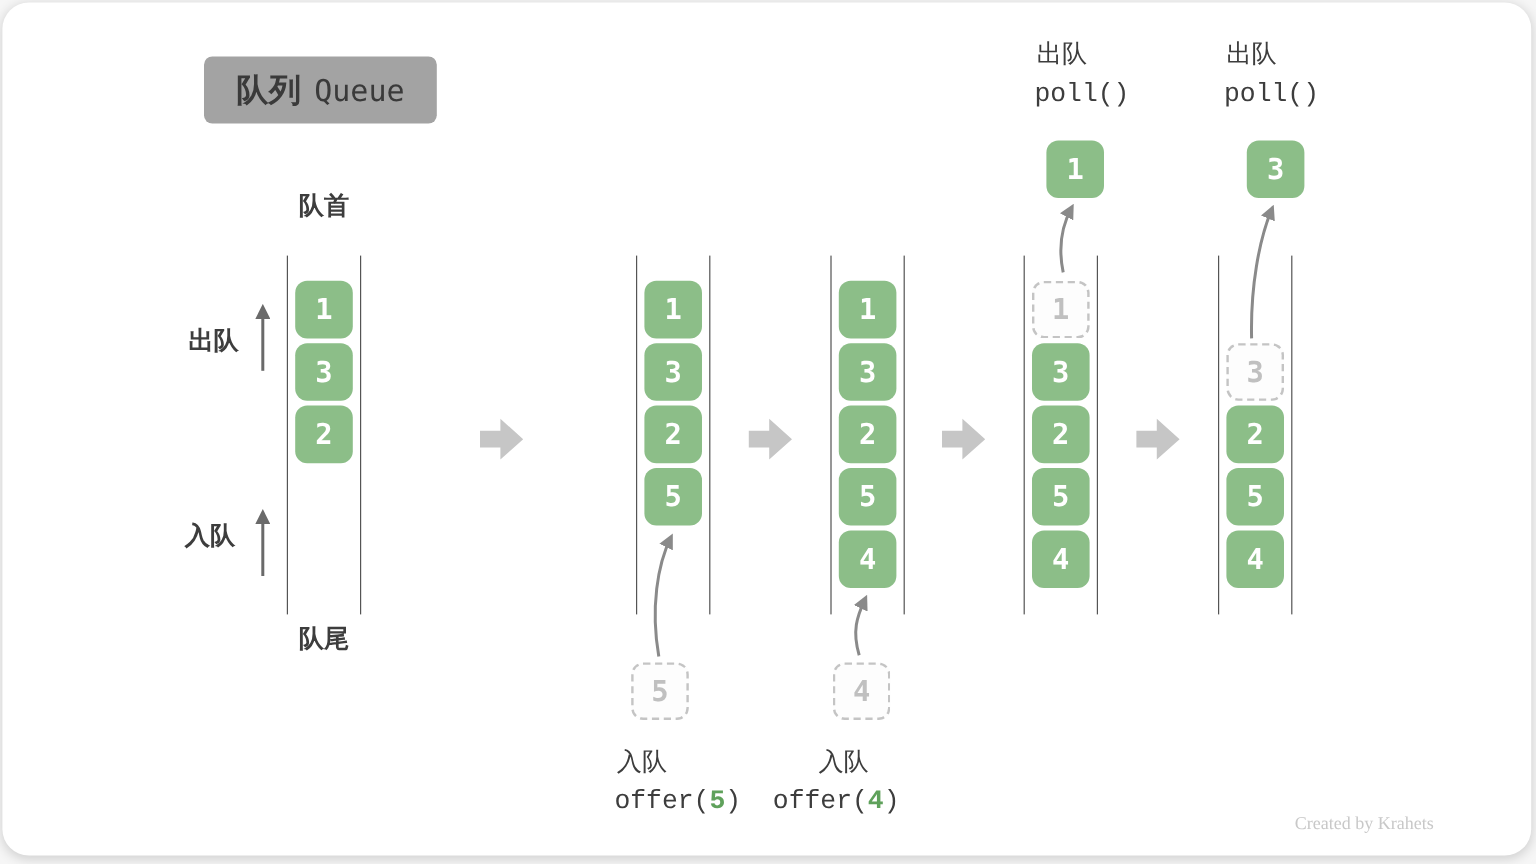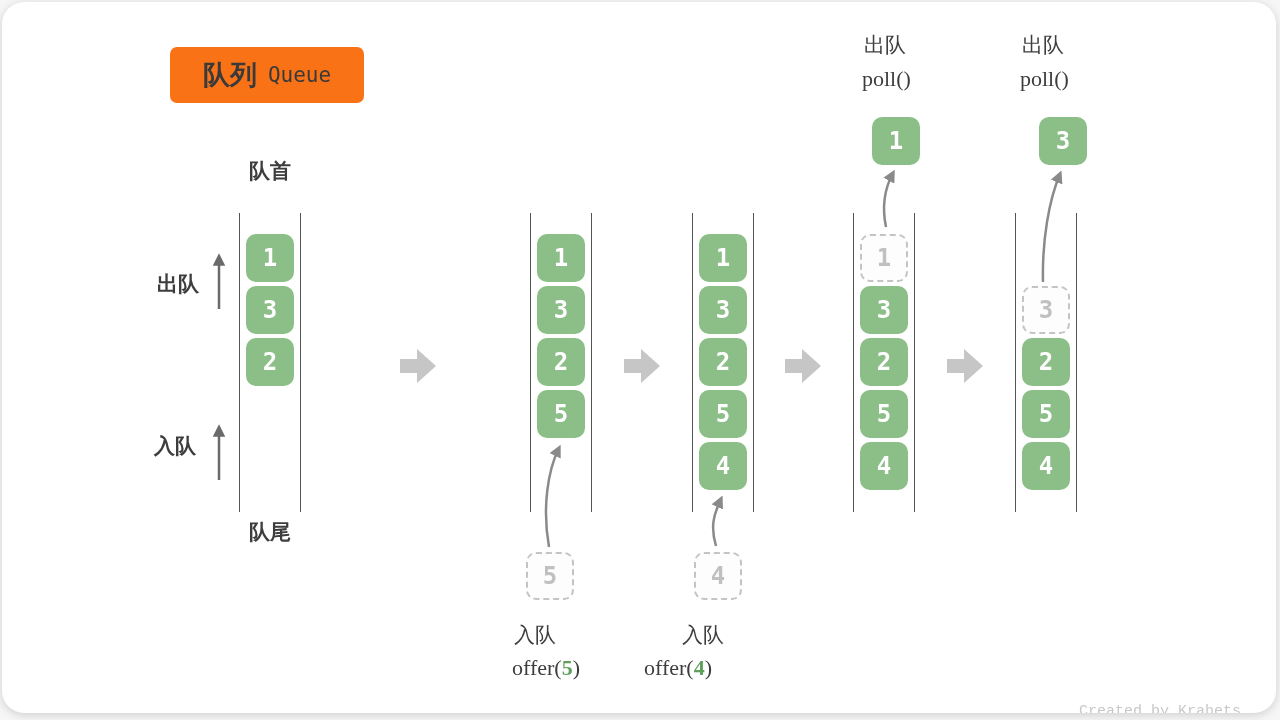--- a/index.html
+++ b/index.html
@@ -11,25 +11,25 @@
   }
   .canvas{
     position:absolute;left:2px;top:2px;width:1274px;height:711px;
     background:#ffffff;border-radius:22px;
     box-shadow:0 2px 10px rgba(0,0,0,0.16);
     overflow:hidden;
   }
   
   .badge{
     position:absolute;left:168px;top:45px;width:194px;height:56px;
-    background:#f97316;border-radius:7px;
+    background:#a3a3a3;border-radius:7px;
     display:flex;align-items:center;justify-content:center;gap:11px;
   }
   .badge-zh{font-size:27px;font-weight:700;color:#3a3a3a;}
-  .badge-en{font-family:"DejaVu Sans Mono",monospace;font-size:21px;color:#3a3a3a;text-align:center;}
+  .badge-en{font-family:"DejaVu Sans Mono",monospace;font-size:25px;color:#3a3a3a;text-align:center;}
 
   
   .col{
     position:absolute;top:211px;height:299px;width:62px;box-sizing:border-box;
     border-left:1.5px solid #545454;border-right:1.5px solid #545454;
   }
   .c1{left:237px}.c2{left:528px}.c3{left:690px}.c4{left:851px}.c5{left:1013px}
 
   
   .box{
@@ -44,27 +44,27 @@
   .r0{top:232px}.r1{top:284px}.r2{top:336px}.r3{top:388px}.r4{top:440px}
 
   
   .col-label{
     position:absolute;left:237px;width:62px;text-align:center;
     font-size:21px;font-weight:700;color:#3d3d3d;
   }
   .side-label{position:absolute;font-size:21px;font-weight:700;color:#3d3d3d;}
   .op-zh{position:absolute;font-size:21px;color:#3d3d3d;}
   .op-code{
-    position:absolute;font-family:Liberation Serif, serif;
+    position:absolute;font-family:Liberation Mono, monospace;
     font-size:22px;color:#3d3d3d;white-space:nowrap;
   }
   .arg{color:var(--arg-green,#5fa15b);font-weight:700;}
   .watermark{
     position:absolute;left:1077px;top:677px;
-    font-family:Liberation Mono, monospace;font-size:15px;color:#c8c8c8;margin-top:24px;
+    font-family:Liberation Serif, serif;font-size:15px;color:#c8c8c8;
   }
   svg.overlay{position:absolute;left:0;top:0;pointer-events:none;}
 </style>
 </head>
 <body>
 
 <div class="canvas">
 
   <div class="badge">
     <span class="badge-zh">队列</span>

